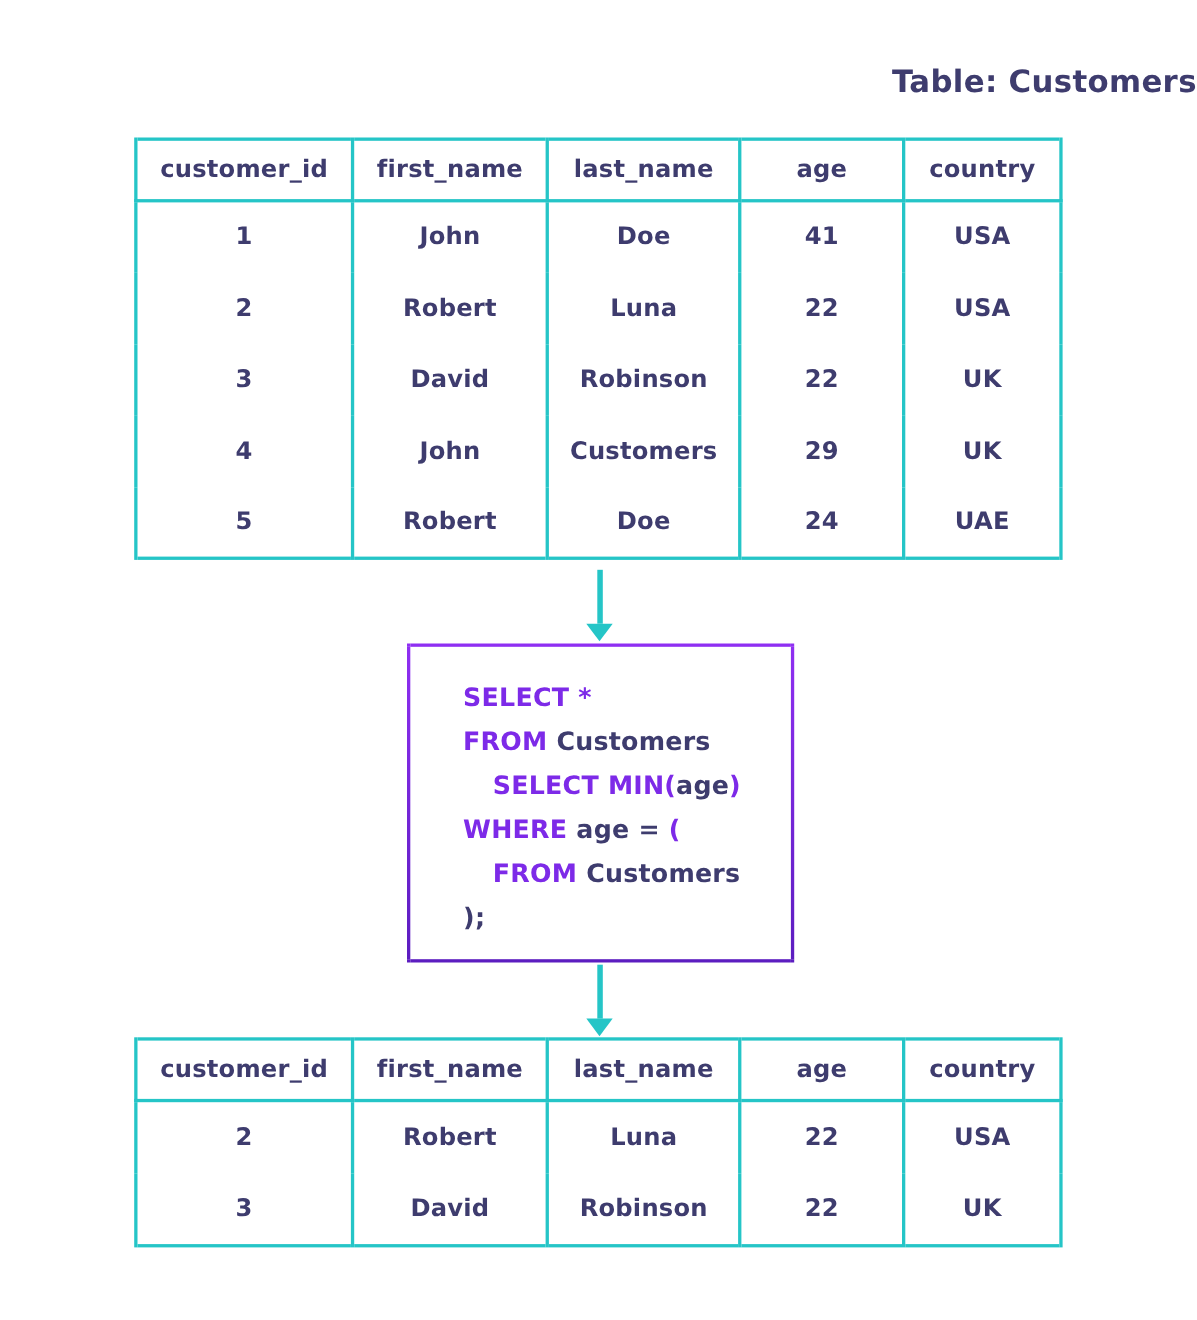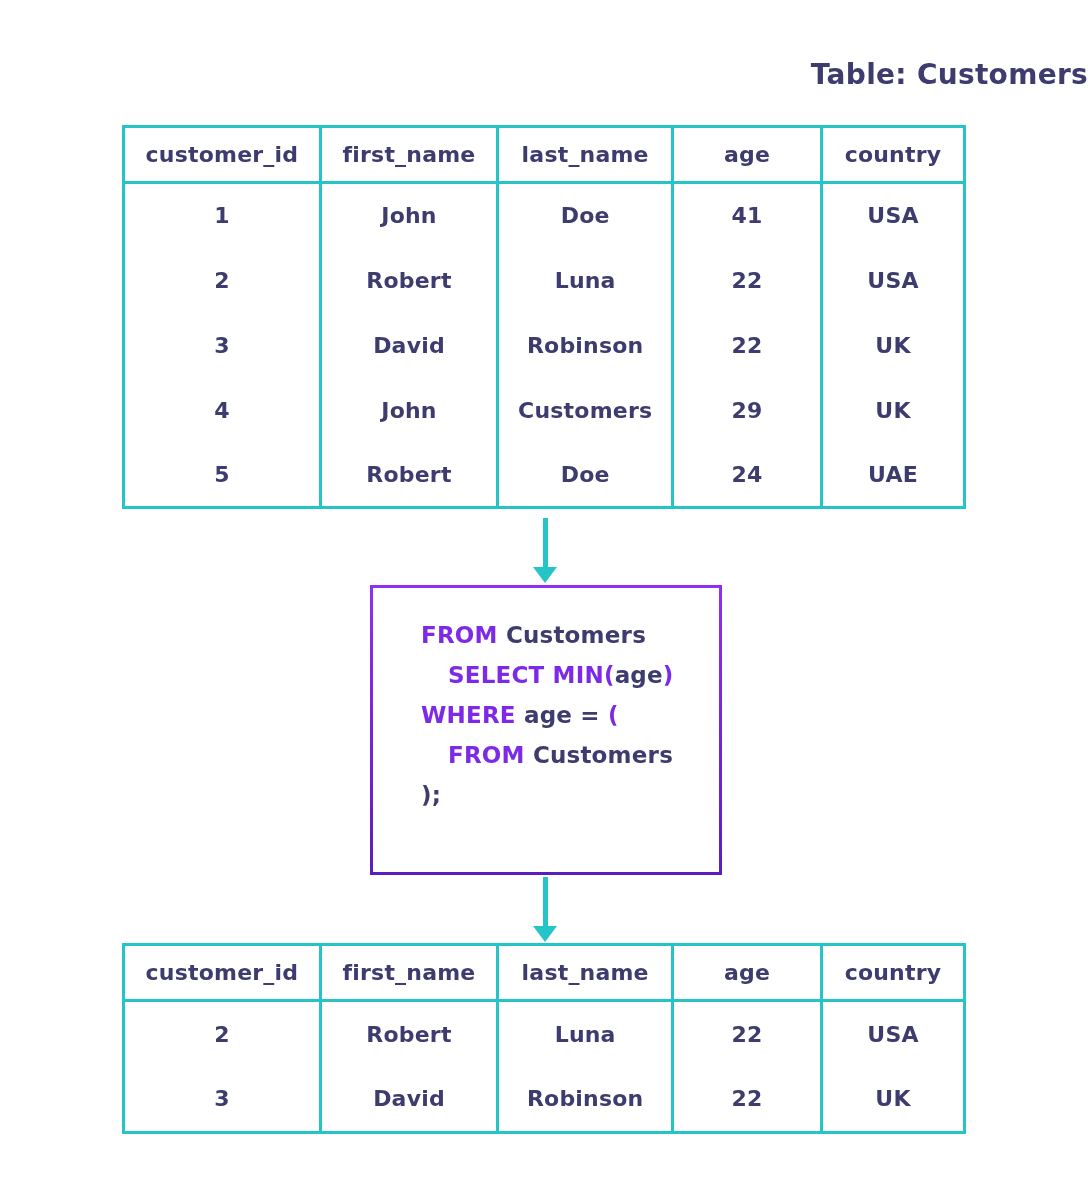--- a/index.html
+++ b/index.html
@@ -160,20 +160,21 @@
       </tbody>
   </table>
 </div>
 
 <div class="arrow a1">
   <div class="shaft"></div>
   <div class="head"></div>
 </div>
 
 <div class="sql-box">
+    <div class="code-line"><span class="keyword">SELECT *</span></div>
     <div class="code-line"><span class="keyword">FROM</span><span class="plain"> Customers</span></div>
     <div class="code-line indent"><span class="keyword">SELECT MIN(</span><span class="plain">age</span><span class="keyword">)</span></div>
     <div class="code-line"><span class="keyword">WHERE</span><span class="plain"> age = </span><span class="keyword">(</span></div>
     <div class="code-line indent"><span class="keyword">FROM</span><span class="plain"> Customers</span></div>
     <div class="code-line"><span class="plain">);</span></div>
   </div>
 
 <div class="arrow a2">
   <div class="shaft"></div>
   <div class="head"></div>

